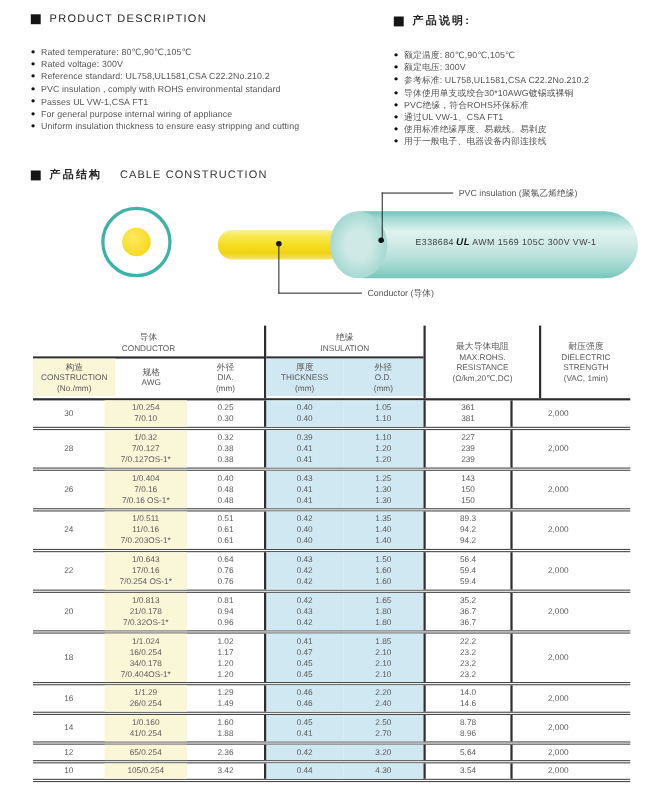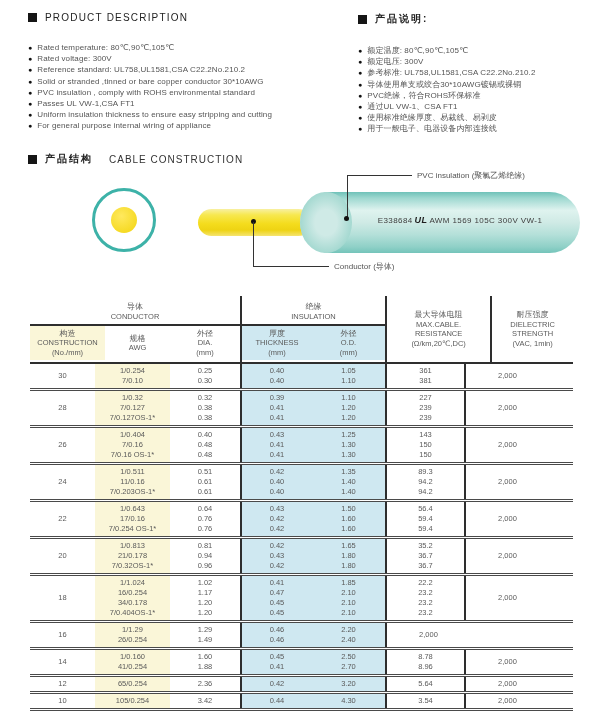--- a/index.html
+++ b/index.html
@@ -79,37 +79,33 @@
       <div class="b-item">
         <span class="b-dot">●</span>
         <span>Rated voltage: 300V</span>
       </div>
       <div class="b-item">
         <span class="b-dot">●</span>
         <span>Reference standard: UL758,UL1581,CSA C22.2No.210.2</span>
       </div>
       <div class="b-item">
         <span class="b-dot">●</span>
-        <span>Solid or stranded ,tinned or bare copper conductor 30*10AWG</span>
-      </div>
-      <div class="b-item">
-        <span class="b-dot">●</span>
         <span>PVC insulation , comply with ROHS environmental standard</span>
       </div>
       <div class="b-item">
         <span class="b-dot">●</span>
         <span>Passes UL VW-1,CSA FT1</span>
       </div>
       <div class="b-item">
         <span class="b-dot">●</span>
+        <span>For general purpose internal wiring of appliance</span>
+      </div>
+      <div class="b-item">
+        <span class="b-dot">●</span>
         <span>Uniform insulation thickness to ensure easy stripping and cutting</span>
-      </div>
-      <div class="b-item">
-        <span class="b-dot">●</span>
-        <span>For general purpose internal wiring of appliance</span>
       </div>
     </div>
 </div>
 
 <div id="desc-cn">
   <div class="sec-title">
     <span class="sq"></span>
     <span class="cn-bold">产品说明:</span>
   </div>
   <div class="items">
@@ -213,21 +209,21 @@
         </div>
         <div class="hc w-od blue">
           <div class="cjk">外径</div>
           <div>O.D.</div>
           <div>(mm)</div>
         </div>
       </div>
     </div>
     <div class="hC bl">
       <div class="cjk">最大导体电阻</div>
-      <div>MAX.CABLE.</div>
+      <div>MAX.ROHS.</div>
       <div>RESISTANCE</div>
       <div>(Ω/km,20℃,DC)</div>
     </div>
     <div class="hD bl">
       <div class="cjk">耐压强度</div>
       <div>DIELECTRIC</div>
       <div>STRENGTH</div>
       <div>(VAC, 1min)</div>
     </div>
   </div>
@@ -476,20 +472,24 @@
           <div>1.49</div>
         </div>
         <div class="cell c-thk blue bl">
           <div>0.46</div>
           <div>0.46</div>
         </div>
         <div class="cell c-od blue">
           <div>2.20</div>
           <div>2.40</div>
         </div>
+        <div class="cell c-max bl">
+          <div>14.0</div>
+          <div>14.6</div>
+        </div>
         <div class="cell c-str bl">
           <div>2,000</div>
         </div>
       </div>
       <div class="t-row">
         <div class="cell c-awg">
           <div>14</div>
         </div>
         <div class="cell c-constr yellow">
           <div>1/0.160</div>

